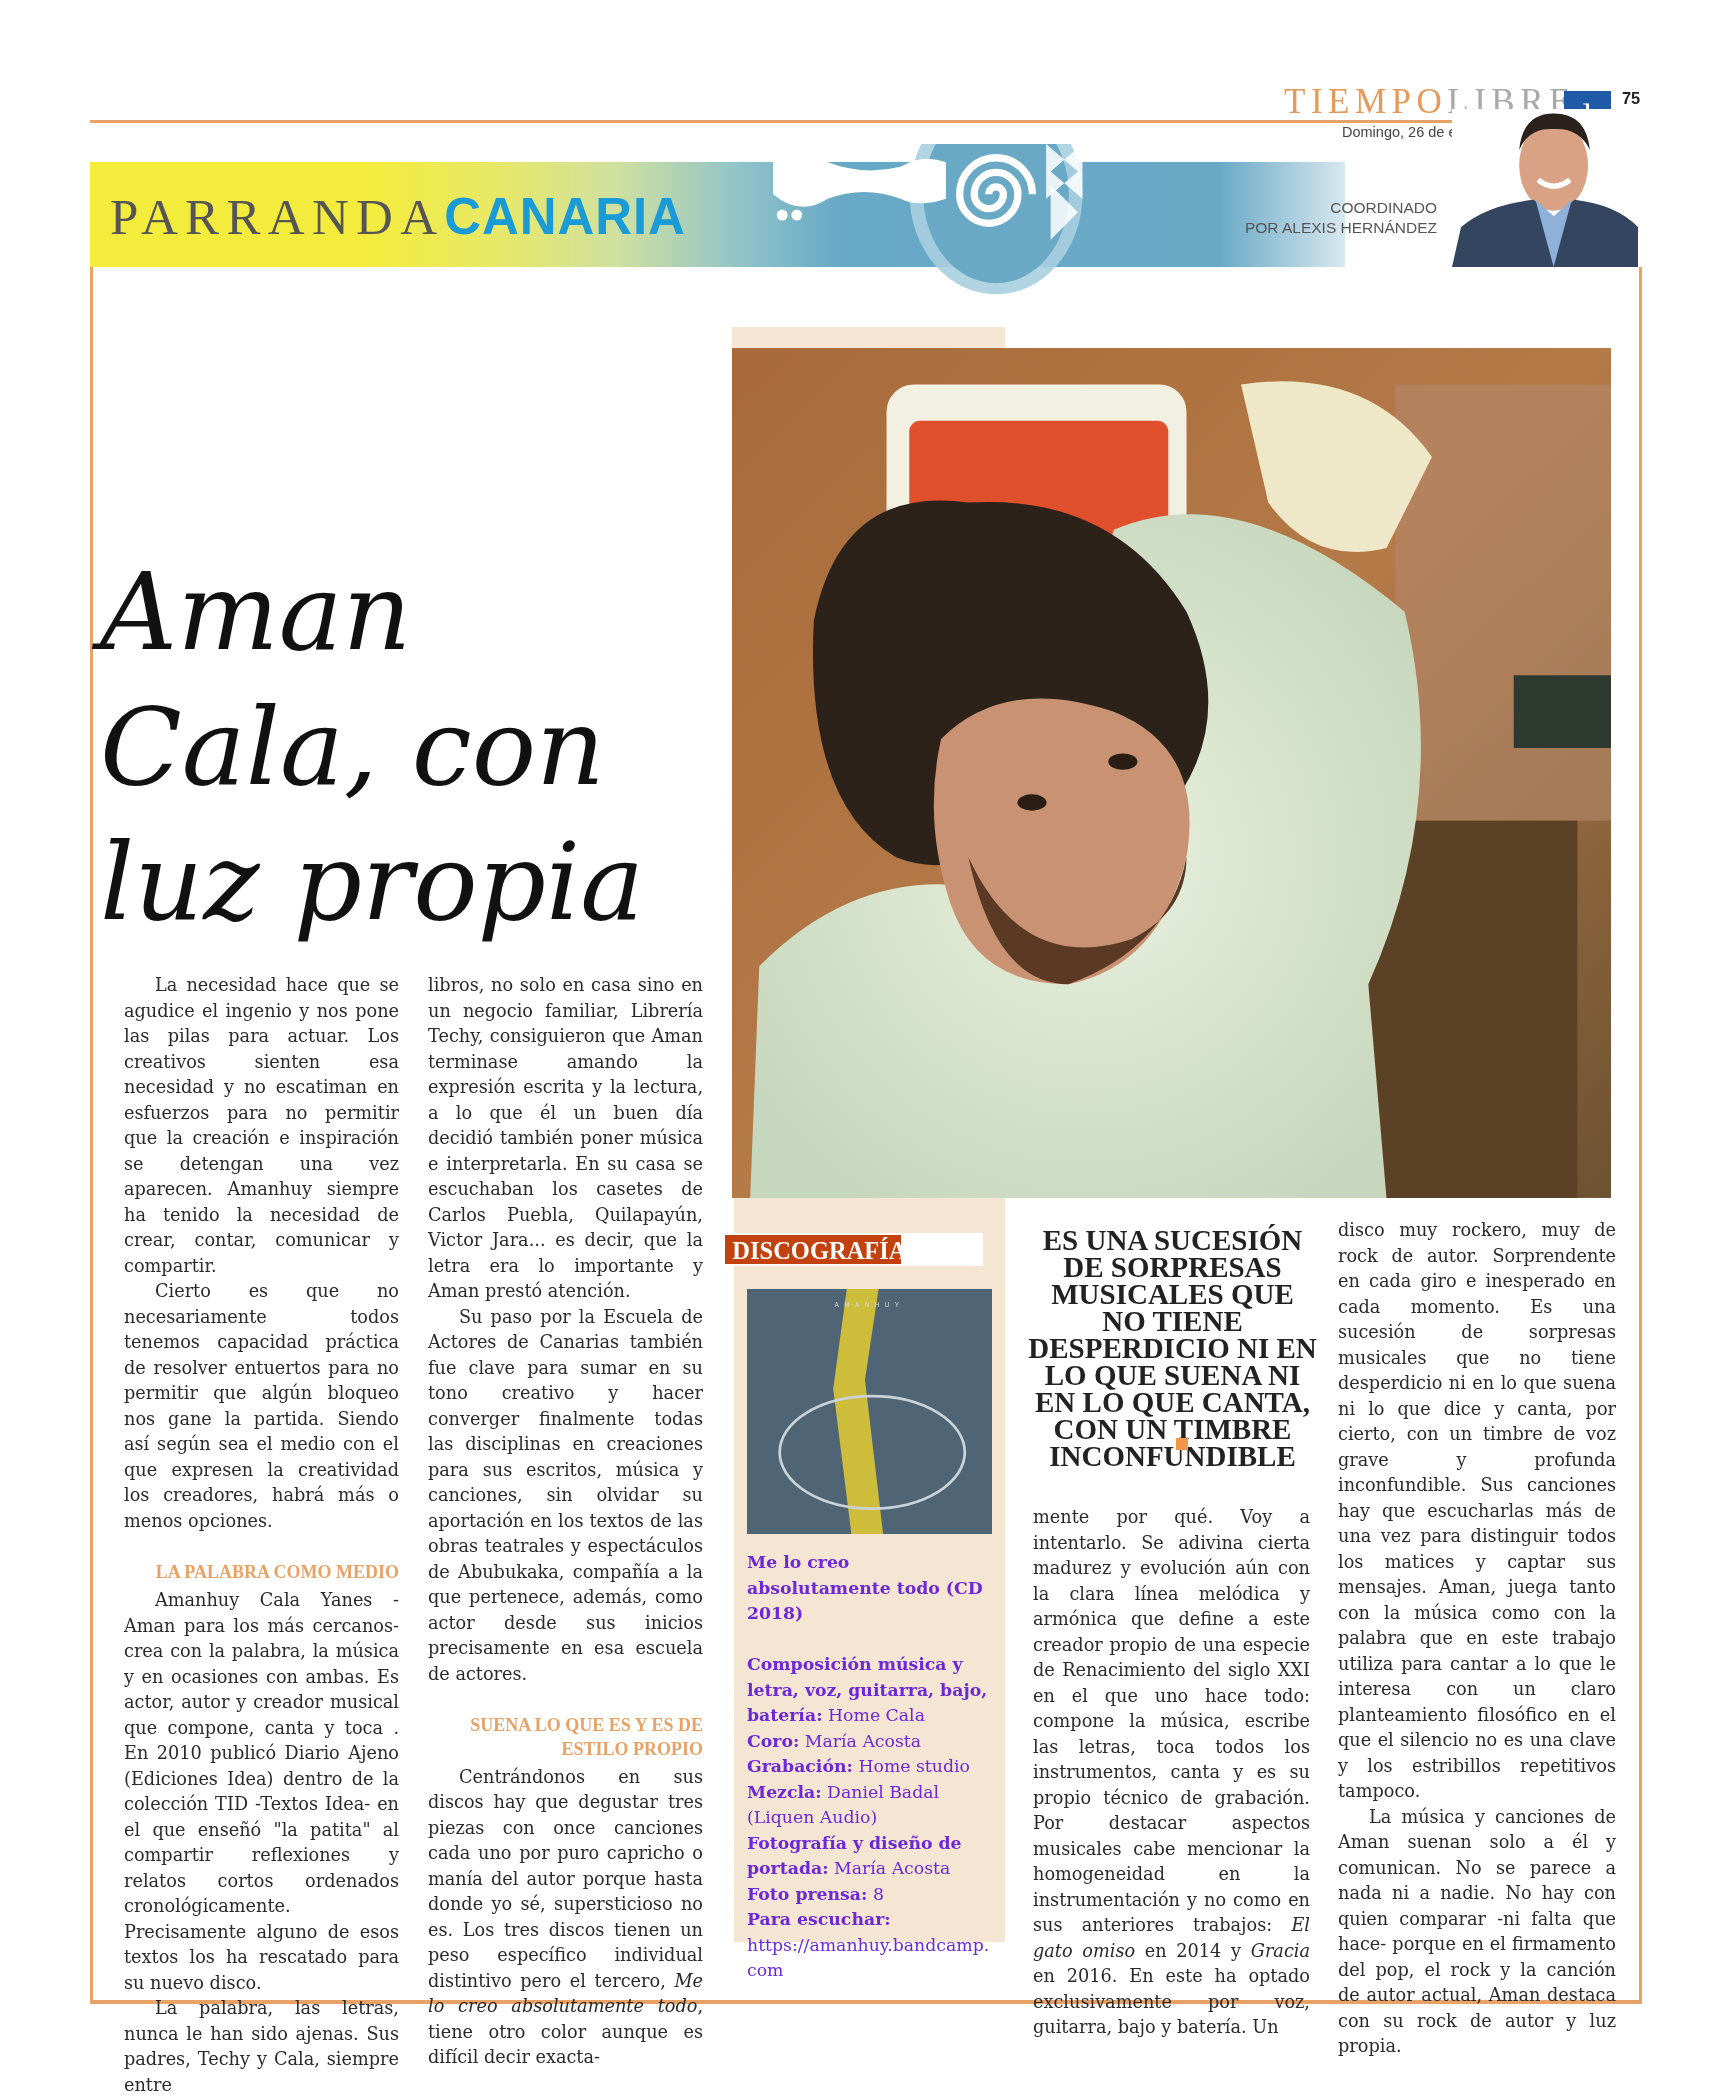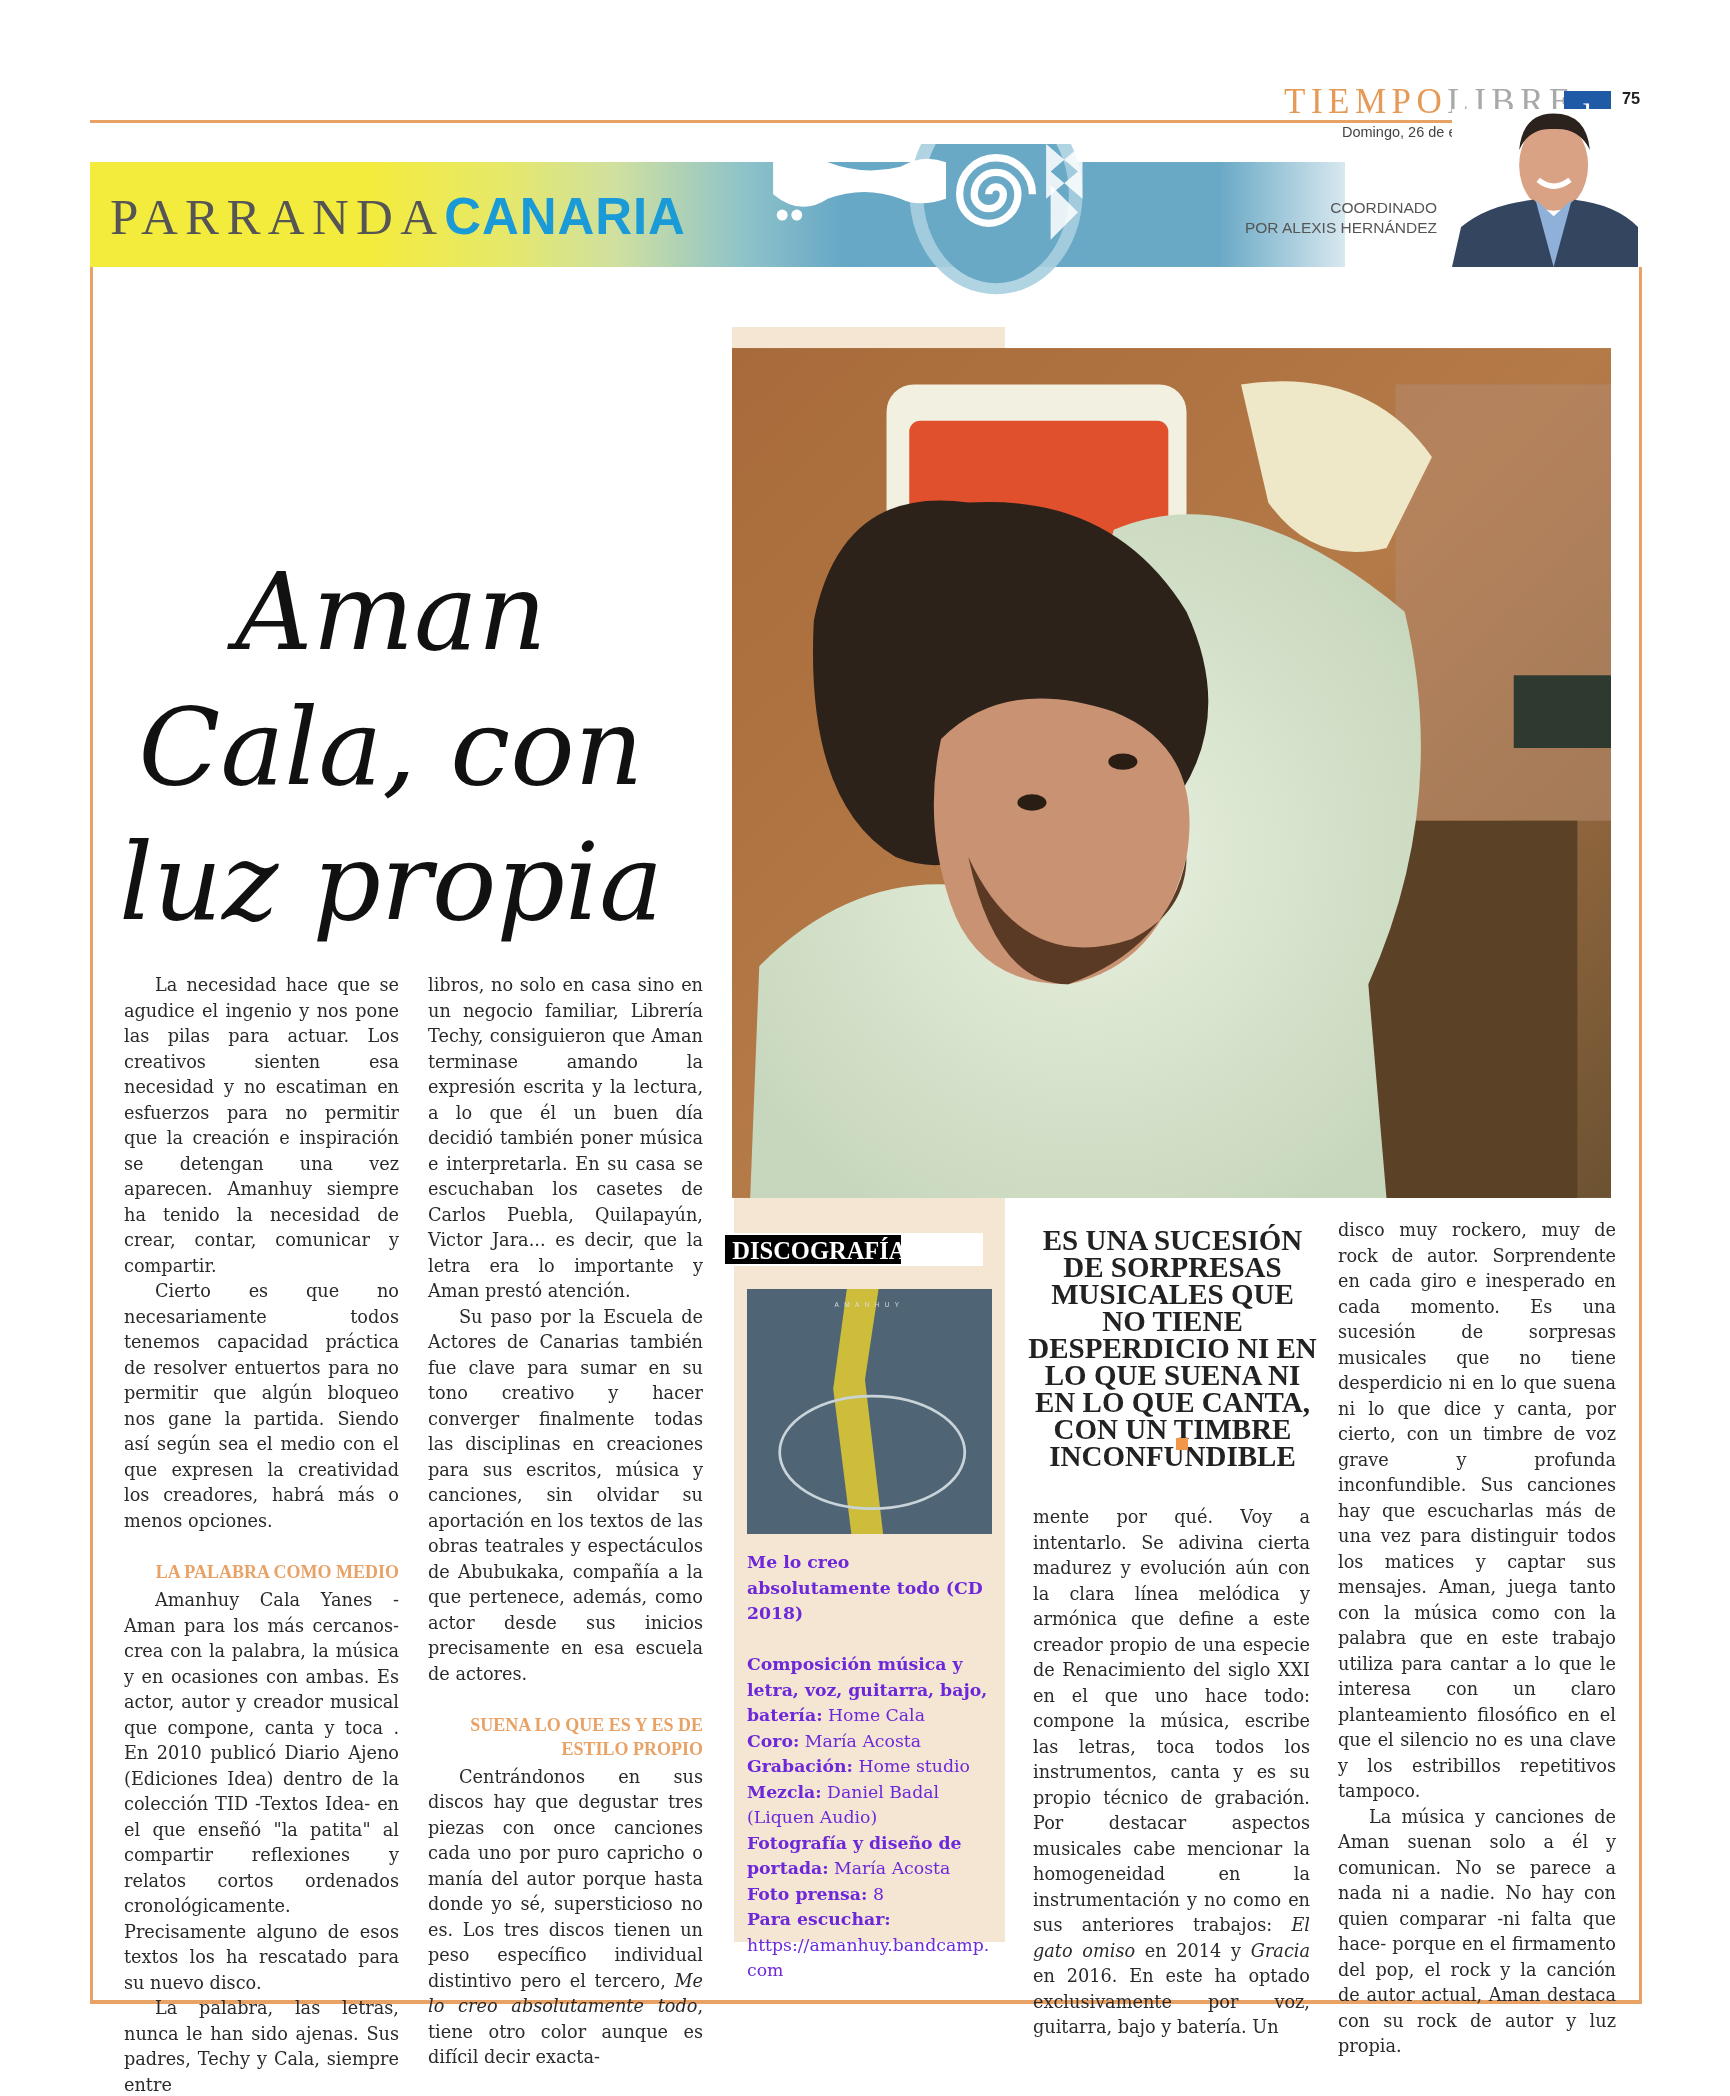--- a/index.html
+++ b/index.html
@@ -17,38 +17,38 @@
 
   .banner { position:absolute; left:90px; top:162px; width:1255px; height:105px;
     background:linear-gradient(90deg,#f4ec3c 0%, #f4ec3c 22%, #e6e86a 33%, #cfe0a0 42%, #8fc3c9 52%, #67a8c6 60%, #6aa9c6 90%, #d8e8ef 100%); }
   .banner-title { position:absolute; left:20px; top:27px; font-size:51px; line-height:55px; white-space:nowrap; }
   .banner-title .p { font-family:"Liberation Serif", serif; color:#555; letter-spacing:7.3px; }
   .banner-title .c { font-family:"Liberation Sans", sans-serif; font-weight:bold; color:#1a9ad6; letter-spacing:0.9px; }
   .banner-logo { position:absolute; left:764px; top:144px; width:364px; height:164px; }
   .coord { position:absolute; left:1182px; top:198px; width:255px; text-align:right; font-family:"Liberation Sans", sans-serif; font-size:15.5px; color:#555; line-height:20px; }
   .coord-photo { position:absolute; left:1452px; top:109px; width:186px; height:158px; overflow:hidden; background:#fff; }
 
-  .headline { position:absolute; left:100px; top:473px; width:582px; text-align:center; font-family:"DejaVu Serif", serif; font-style:italic; font-size:107px; line-height:135px; color:#111; font-weight:normal; }
+  .headline { position:absolute; left:100px; top:473px; width:582px; text-align:left; font-family:"DejaVu Serif", serif; font-style:italic; font-size:107px; line-height:135px; color:#111; font-weight:normal; }
 
   .hero-photo { position:absolute; left:732px; top:348px; width:879px; height:850px; overflow:hidden; }
   .photo-accent { position:absolute; left:732px; top:327px; width:273px; height:22px; background:#f5e6d3; }
 
   .col { position:absolute; font-family:"DejaVu Serif", serif; font-size:17.7px; line-height:25.5px; color:#2a2a2a; text-align:justify; hyphens:auto; }
   .col p { margin:0; text-indent:31px; }
   .col p.noindent { text-indent:0; }
   .col .subhead { font-family:"Liberation Serif", serif; font-weight:bold; color:#e9a266; font-size:18px; line-height:23.6px; text-align:right; margin:27px 0 3.6px 0; text-indent:0; }
   .col i { font-style:italic; }
   .c1 { left:124px; top:973px; width:275px; }
   .c2 { left:428px; top:973px; width:275px; }
   .c4 { left:1033px; top:1505px; width:277px; }
   .c5 { left:1338px; top:1218px; width:278px; }
 
   .disc-box { position:absolute; left:734px; top:1198px; width:271px; height:744px; background:#f5e6d3; }
   .disc-label-bg { position:absolute; left:725px; top:1233px; width:258px; height:33px; background:#fff; }
-  .disc-label { position:absolute; left:725px; top:1235px; width:176px; height:29px; background:#000000; color:#fff; font-family:"Liberation Serif", serif; font-weight:bold; font-size:24.5px; line-height:31px; padding-left:7.3px; box-sizing:border-box; }
+  .disc-label { position:absolute; left:725px; top:1235px; width:176px; height:29px; background:#c2410c; color:#fff; font-family:"Liberation Serif", serif; font-weight:bold; font-size:24.5px; line-height:31px; padding-left:7.3px; box-sizing:border-box; }
   .disc-cover { position:absolute; left:747px; top:1289px; width:245px; height:245px; overflow:hidden; }
   .disc-text { position:absolute; left:747px; top:1550px; width:245px; font-family:"DejaVu Serif", serif; font-size:17.3px; line-height:25.5px; color:#6d28d9; }
   .disc-text .title { font-weight:bold; margin-bottom:25.5px; }
   .disc-text b { font-weight:bold; }
 
   .pullquote { position:absolute; left:1027px; top:1227px; width:291px; text-align:center; font-family:"Liberation Serif", serif; font-weight:bold; font-size:29px; line-height:27px; color:#222; }
   .pq-square { position:absolute; left:1176px; top:1438px; width:11.8px; height:11.8px; background:#f0974a; }
 </style>
 </head>
 <body>

